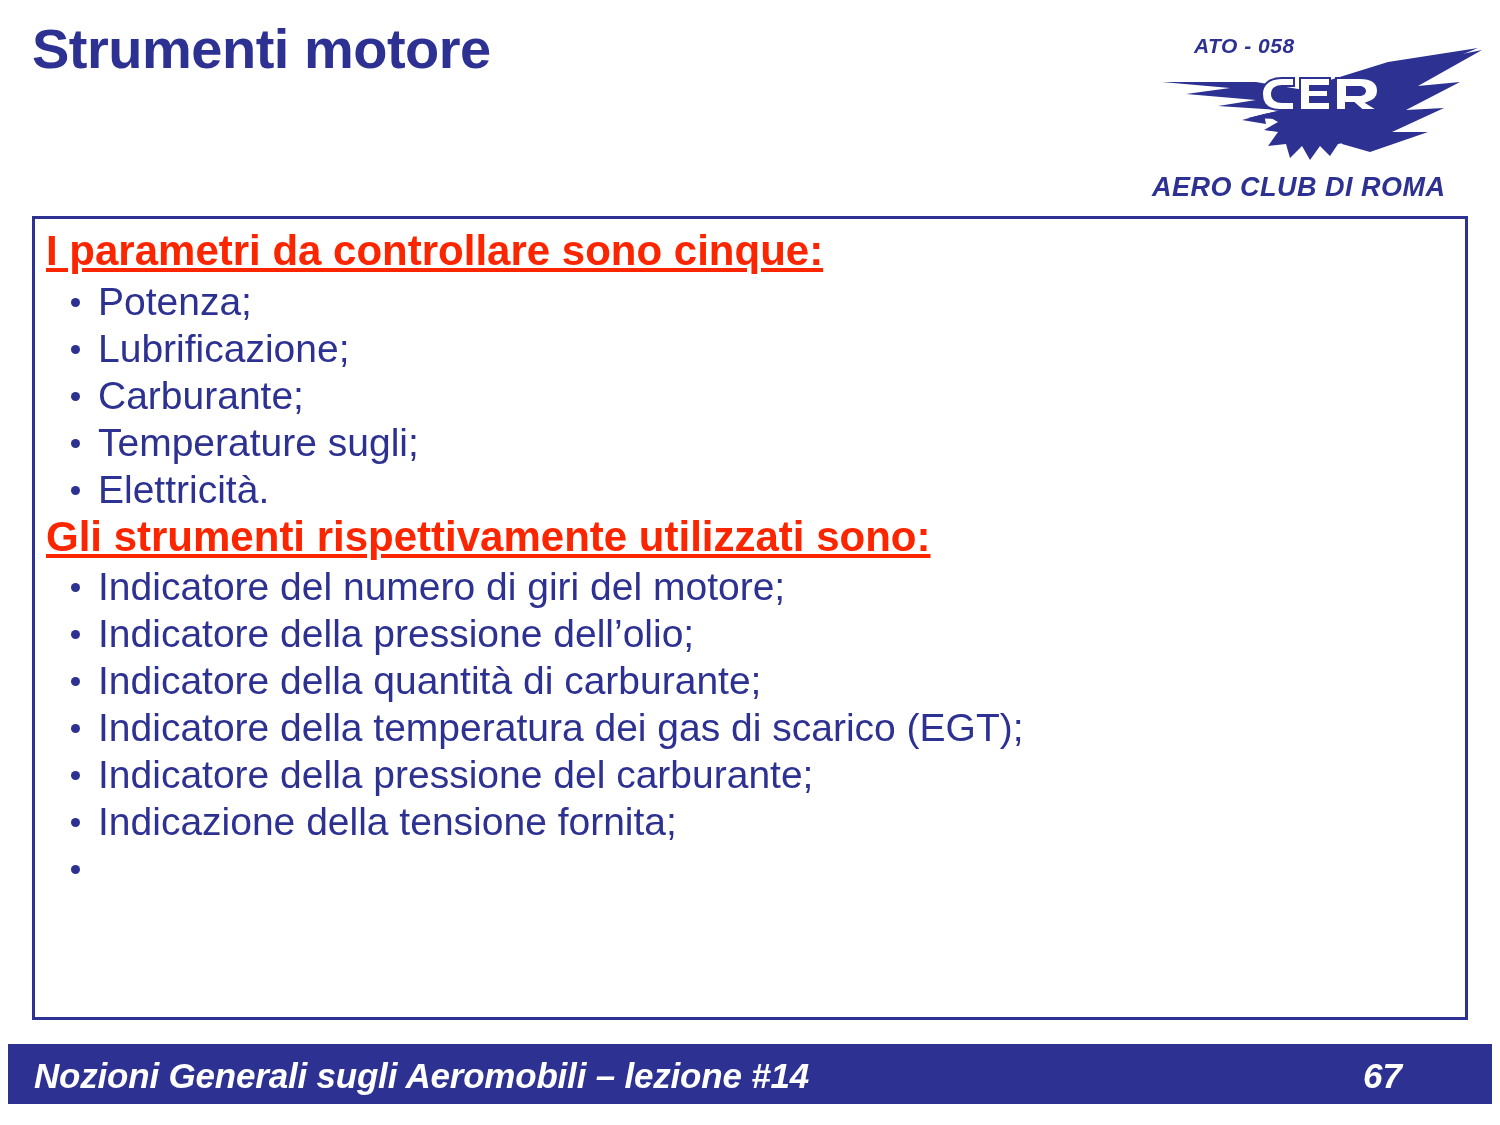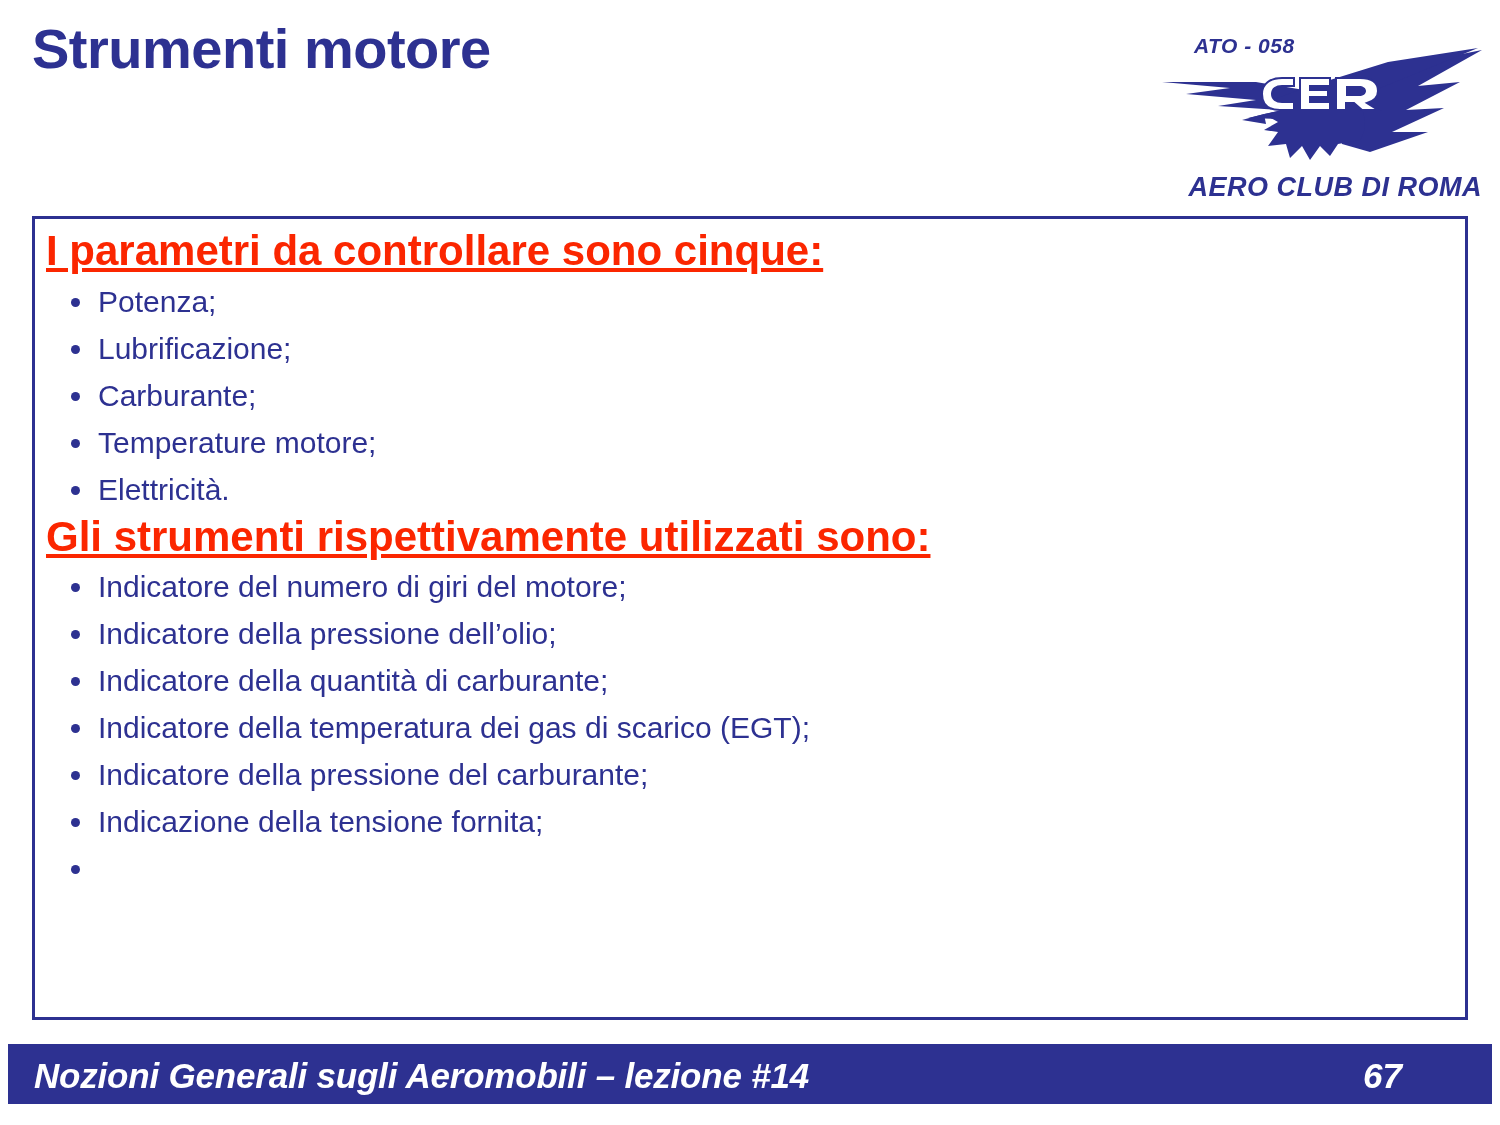--- a/index.html
+++ b/index.html
@@ -52,21 +52,21 @@
     left: 8px;
     top: 34px;
     width: 322px;
     height: 118px;
   }
   .logo-caption {
     position: absolute;
     left: 0;
     top: 158px;
     width: 330px;
-    text-align: right;
+    text-align: left;
     font-size: 27px;
     font-weight: bold;
     font-style: italic;
     color: #2d3191;
     letter-spacing: 0.5px;
     white-space: nowrap;
   }
 
   
   .content-box {
@@ -101,21 +101,21 @@
   }
 
   ul.bullets {
     list-style: none;
     margin: 0;
     padding: 0;
   }
   ul.bullets li {
     position: relative;
     color: #2d3191;
-    font-size: 30px;
+    font-size: 39px;
     line-height: 47px;
     padding-left: 52px;
     white-space: nowrap;
   }
   ul.bullets li .dot {
     position: absolute;
     left: 25px;
     top: 20px;
     width: 9px;
     height: 9px;
@@ -215,21 +215,21 @@
       <li>
         <span class="dot"></span>
         <span>Lubrificazione;</span>
       </li>
       <li>
         <span class="dot"></span>
         <span>Carburante;</span>
       </li>
       <li>
         <span class="dot"></span>
-        <span>Temperature motore;</span>
+        <span>Temperature sugli;</span>
       </li>
       <li>
         <span class="dot"></span>
         <span>Elettricità.</span>
       </li>
     </ul>
 
     <div class="sec-heading second">Gli strumenti rispettivamente utilizzati sono:</div>
 
     <ul class="bullets second-list">

